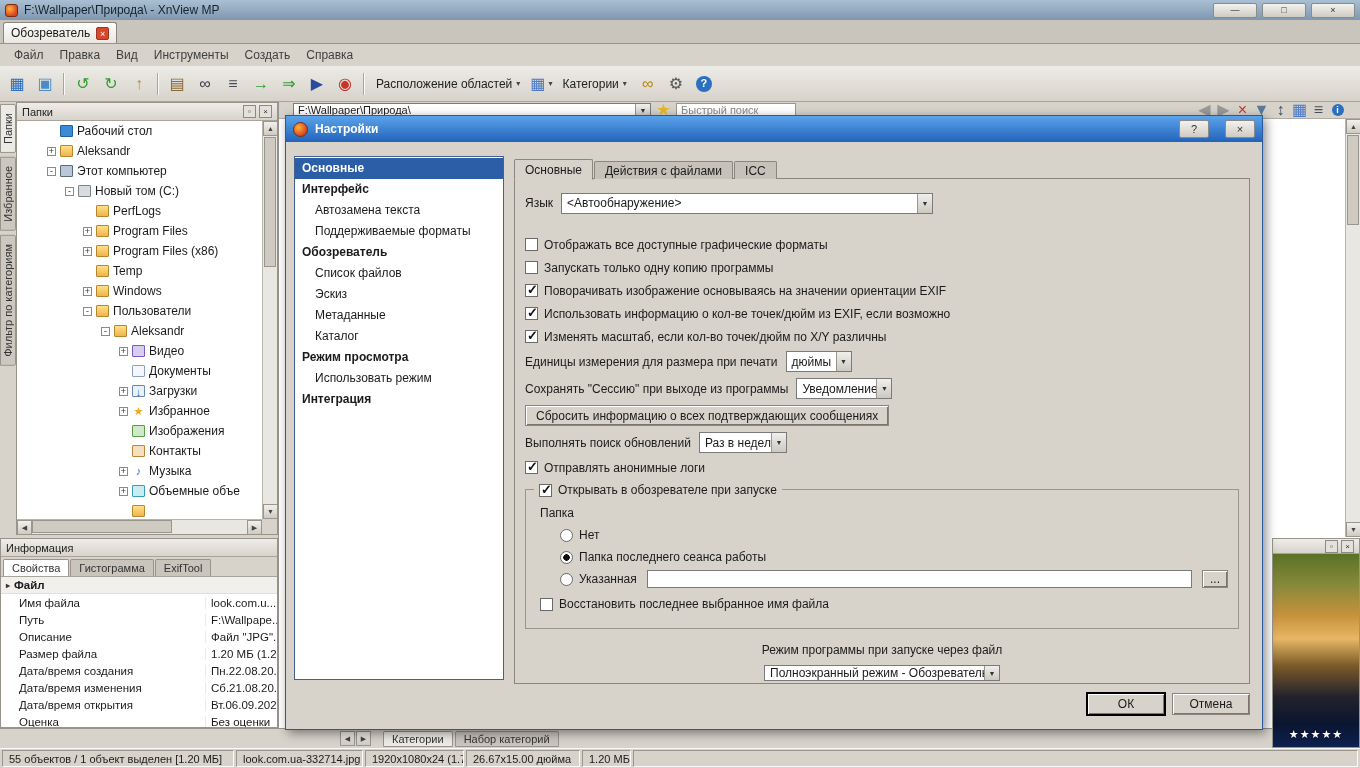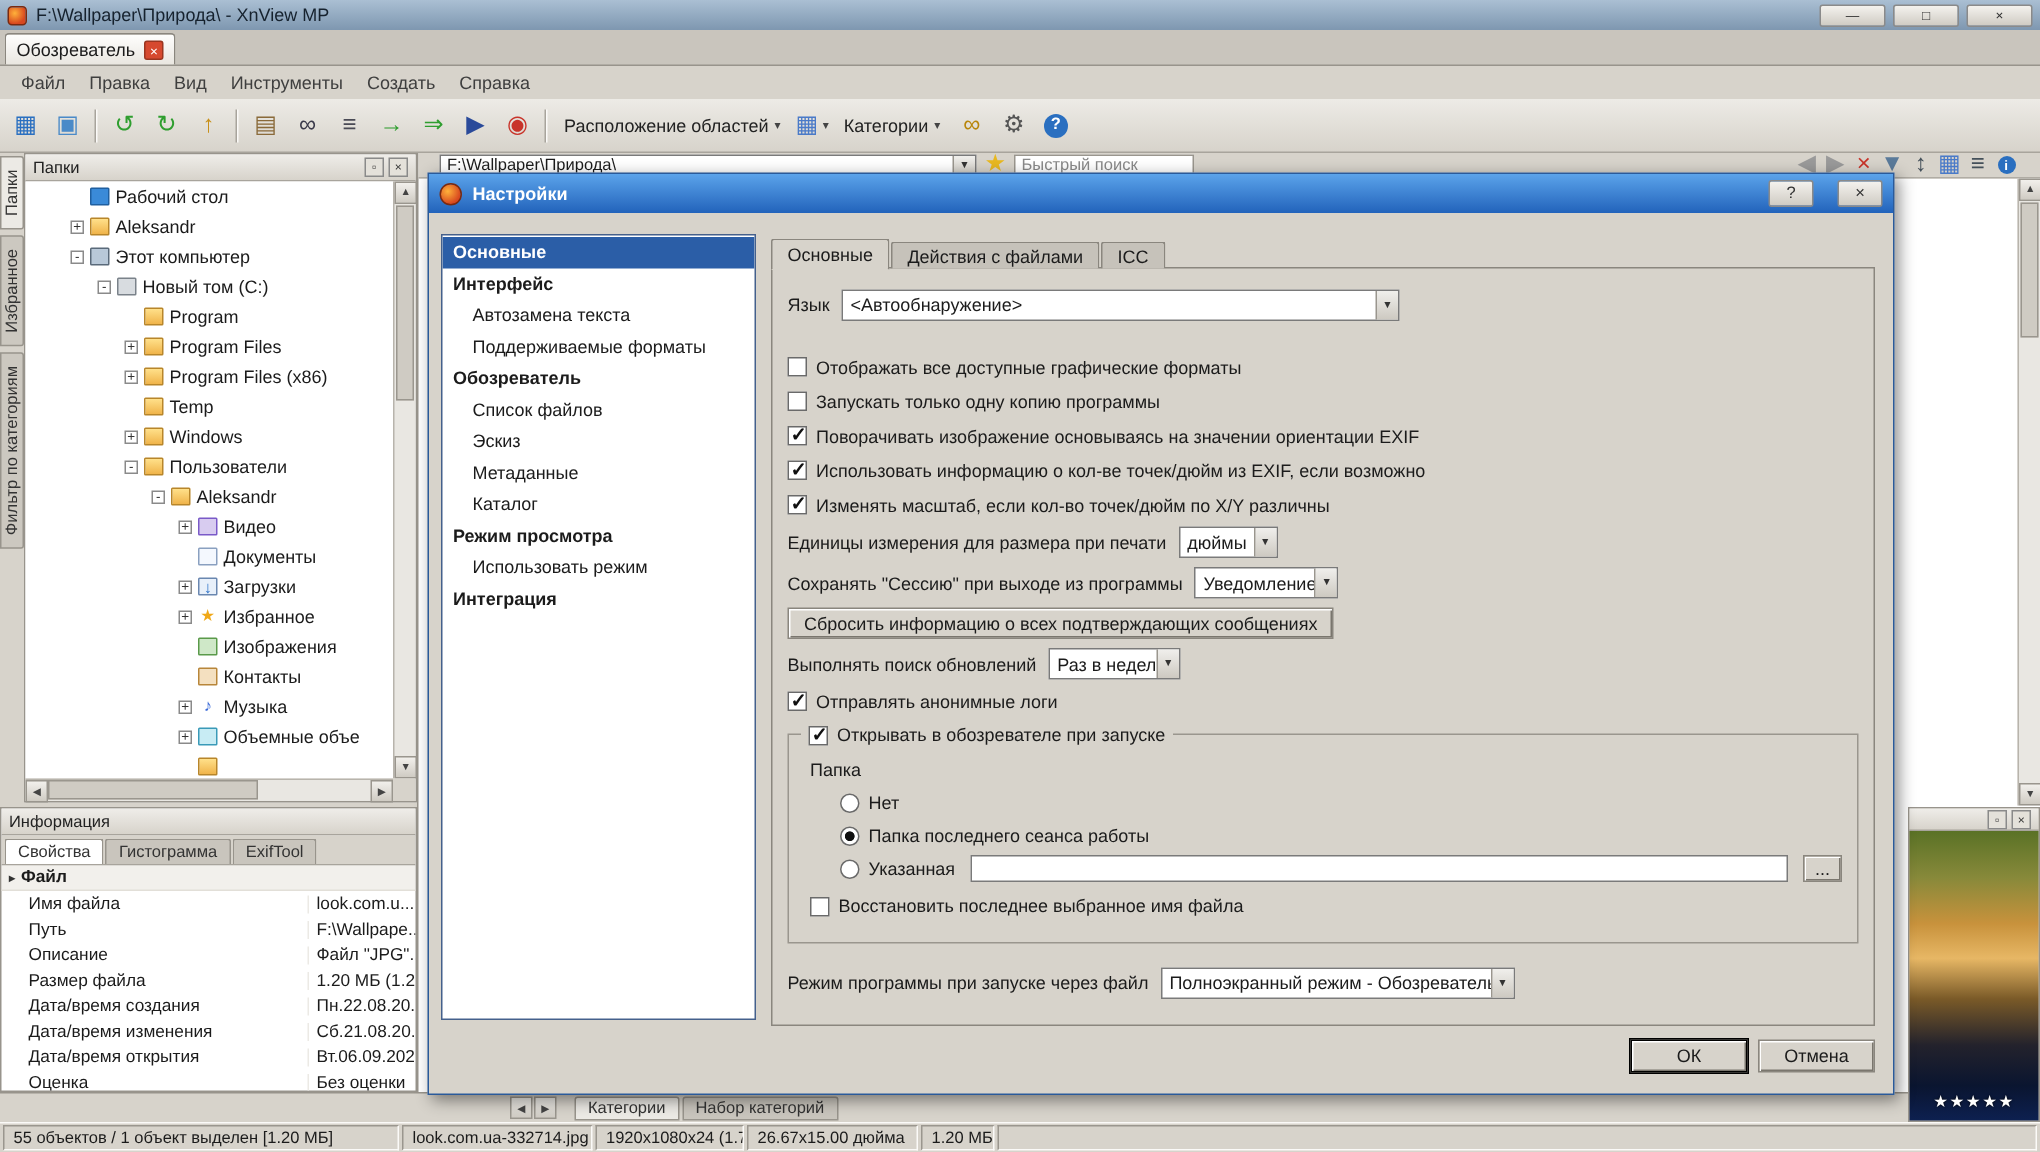--- a/index.html
+++ b/index.html
@@ -127,21 +127,21 @@
   .bottomtabs { position:absolute; left:0; top:728px; width:100%; height:20px; background:#d7d3cb;
     border-top:1px solid #98948c; display:flex; align-items:center; padding-left:340px; gap:2px; z-index:4; }
   .tab-arrows { display:flex; gap:1px; margin-right:10px; }
   .btab { height:16px; padding:0 8px; font-size:11px; display:flex; align-items:center;
     border:1px solid #98948c; background:#c9c5bd; border-radius:2px 2px 0 0; color:#333; }
   .btab.active { background:#eceae5; }
   .statusbar { position:absolute; left:0; top:748px; width:100%; height:20px; background:#d7d3cb;
     border-top:1px solid #fbfaf8; display:flex; gap:2px; padding:1px 2px; z-index:10; }
   .seg { border:1px solid; border-color:#9a968e #fbfaf8 #fbfaf8 #9a968e; font-size:11px;
     display:flex; align-items:center; padding:0 6px; white-space:nowrap; overflow:hidden; }
-  .seg:nth-child(1){ width:264px; } .seg:nth-child(2){ width:127px; } .seg:nth-child(3){ width:99px; }
+  .seg:nth-child(1){ width:232px; } .seg:nth-child(2){ width:127px; } .seg:nth-child(3){ width:99px; }
   .seg:nth-child(4){ width:114px; } .seg:nth-child(5){ width:49px; } .seg.fill { flex:1; }
 
   
   .dialog { position:absolute; left:285px; top:115px; width:978px; height:615px; z-index:50;
     background:#d7d3cb; border:1px solid #2a5a9a; box-shadow:3px 3px 10px rgba(0,0,0,.45); }
   .dlg-title { height:26px; background:linear-gradient(#5ba3ea,#2263bb); display:flex; align-items:center;
     gap:7px; padding:0 7px; color:#fff; }
   .dlg-icon { width:15px; height:15px; border-radius:50%;
     background:radial-gradient(circle at 35% 35%, #ffb13a, #d8481f 70%); border:1px solid #7a2a10; }
   .dlg-title .t { font-size:12px; font-weight:bold; }
@@ -176,21 +176,21 @@
     box-shadow:inset 1px 1px 0 #fff, inset -1px -1px 0 #7a766e; color:#1b1b1b; font-family:"Liberation Sans",sans-serif; }
   .groupbox { margin-top:10px; border:1px solid #9a968e; position:relative; padding:16px 10px 6px; height:140px; }
   .legend { position:absolute; top:-10px; left:8px; background:#d7d3cb; padding:0 5px;
     display:flex; align-items:center; gap:6px; height:20px; }
   .grp-folder-label { margin:0 0 4px 4px; }
   #dlg-radios { margin-left:24px; }
   .radio-row { display:flex; align-items:center; gap:6px; height:22px; }
   .text-input { flex:1; height:18px; background:#fff; border:1px solid #7a7a7a; margin-left:4px; }
   .browse { height:18px; padding:0 7px; margin-left:4px; }
   .restore-row { margin:4px 0 0 4px; height:20px; }
-  .mode-row { margin-top:14px; height:24px; }
+  .mode-row { margin-top:14px; height:24px;flex-direction:column; }
   .dlg-buttons { position:absolute; right:12px; bottom:14px; display:flex; gap:7px; }
   .dlg-buttons .btn93 { width:78px; height:22px; }
   .btn-default { border:1px solid #000; box-shadow:inset 1px 1px 0 #fff, inset -1px -1px 0 #7a766e, 0 0 0 1px #000; }
   label { display:flex; }
 </style>
 </head>
 <body>
 
 <div class="screen">
 
@@ -326,21 +326,21 @@
             <span class="tree-label">Этот компьютер</span>
           </div>
           <div class="tree-row" style="padding-left: 24px;">
             <span class="expander">-</span>
             <span class="tree-ico" style="background: rgb(216, 220, 224); border: 1px solid rgb(122, 130, 138);"></span>
             <span class="tree-label">Новый том (C:)</span>
           </div>
           <div class="tree-row" style="padding-left: 42px;">
             <span class="expander empty"></span>
             <span class="tree-ico" style="background: linear-gradient(rgb(255, 224, 138), rgb(240, 180, 74)); border: 1px solid rgb(184, 134, 42);"></span>
-            <span class="tree-label">Program</span>
+            <span class="tree-label">PerfLogs</span>
           </div>
           <div class="tree-row" style="padding-left: 42px;">
             <span class="expander">+</span>
             <span class="tree-ico" style="background: linear-gradient(rgb(255, 224, 138), rgb(240, 180, 74)); border: 1px solid rgb(184, 134, 42);"></span>
             <span class="tree-label">Program Files</span>
           </div>
           <div class="tree-row" style="padding-left: 42px;">
             <span class="expander">+</span>
             <span class="tree-ico" style="background: linear-gradient(rgb(255, 224, 138), rgb(240, 180, 74)); border: 1px solid rgb(184, 134, 42);"></span>
             <span class="tree-label">Program Files (x86)</span>

